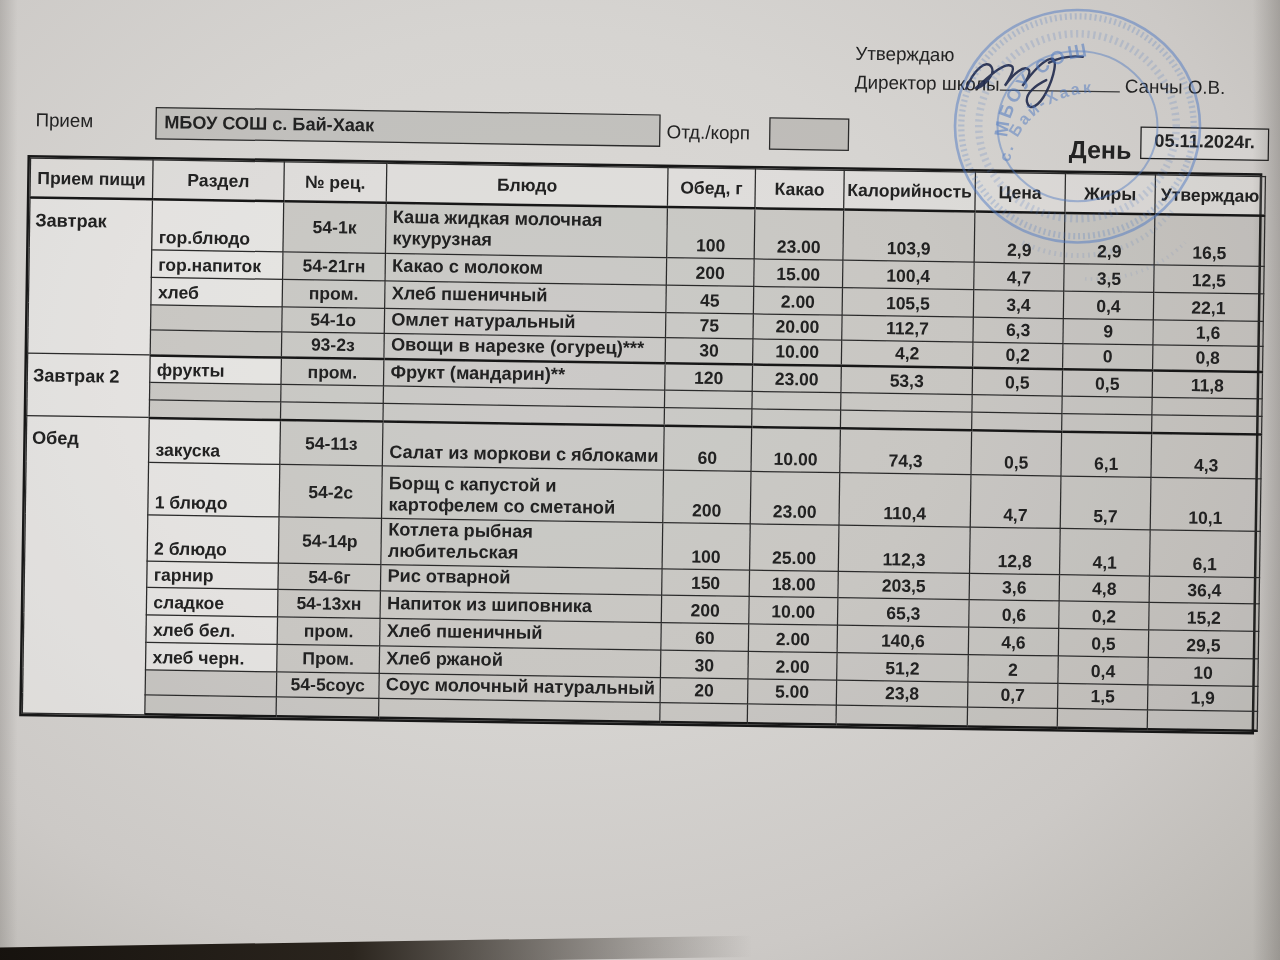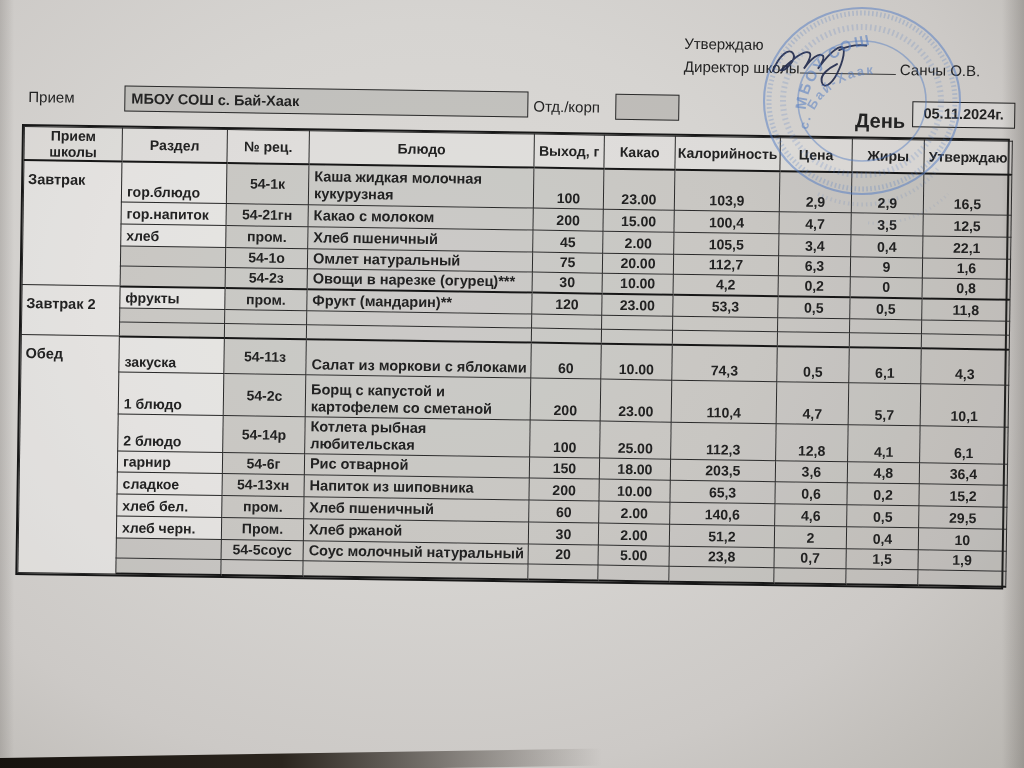--- a/index.html
+++ b/index.html
@@ -87,25 +87,25 @@
           <col style="width: 225px;">
           <col style="width: 70px;">
           <col style="width: 71px;">
           <col style="width: 105px;">
           <col style="width: 72px;">
           <col style="width: 72px;">
           <col style="width: 88px;">
         </colgroup>
       <thead>
         <tr>
-            <th>Прием школы</th>
+            <th>Прием пищи</th>
             <th>Раздел</th>
             <th>№ рец.</th>
             <th>Блюдо</th>
-            <th>Выход, г</th>
+            <th>Обед, г</th>
             <th>Какао</th>
             <th>Калорийность</th>
             <th>Цена</th>
             <th>Жиры</th>
             <th>Утверждаю</th>
           </tr>
       </thead>
       <tbody>
           <tr style="height: 40px;">
             <td rowspan="5" class="c-meal lite">Завтрак</td>
@@ -147,21 +147,21 @@
             <td class="c-dish shade">Омлет натуральный</td>
             <td class="c-num shade">75</td>
             <td class="c-num shade">20.00</td>
             <td class="c-num shade">112,7</td>
             <td class="c-num shade">6,3</td>
             <td class="c-num shade">9</td>
             <td class="c-num shade">1,6</td>
           </tr>
           <tr class="section-end" style="height: 18px;">
             <td class="c-razdel shade"></td>
-            <td class="c-rec shade">54-2з</td>
+            <td class="c-rec shade">93-2з</td>
             <td class="c-dish shade">Овощи в нарезке (огурец)***</td>
             <td class="c-num shade">30</td>
             <td class="c-num shade">10.00</td>
             <td class="c-num shade">4,2</td>
             <td class="c-num shade">0,2</td>
             <td class="c-num shade">0</td>
             <td class="c-num shade">0,8</td>
           </tr>
           <tr style="height: 22px;">
             <td rowspan="3" class="c-meal lite">Завтрак 2</td>

